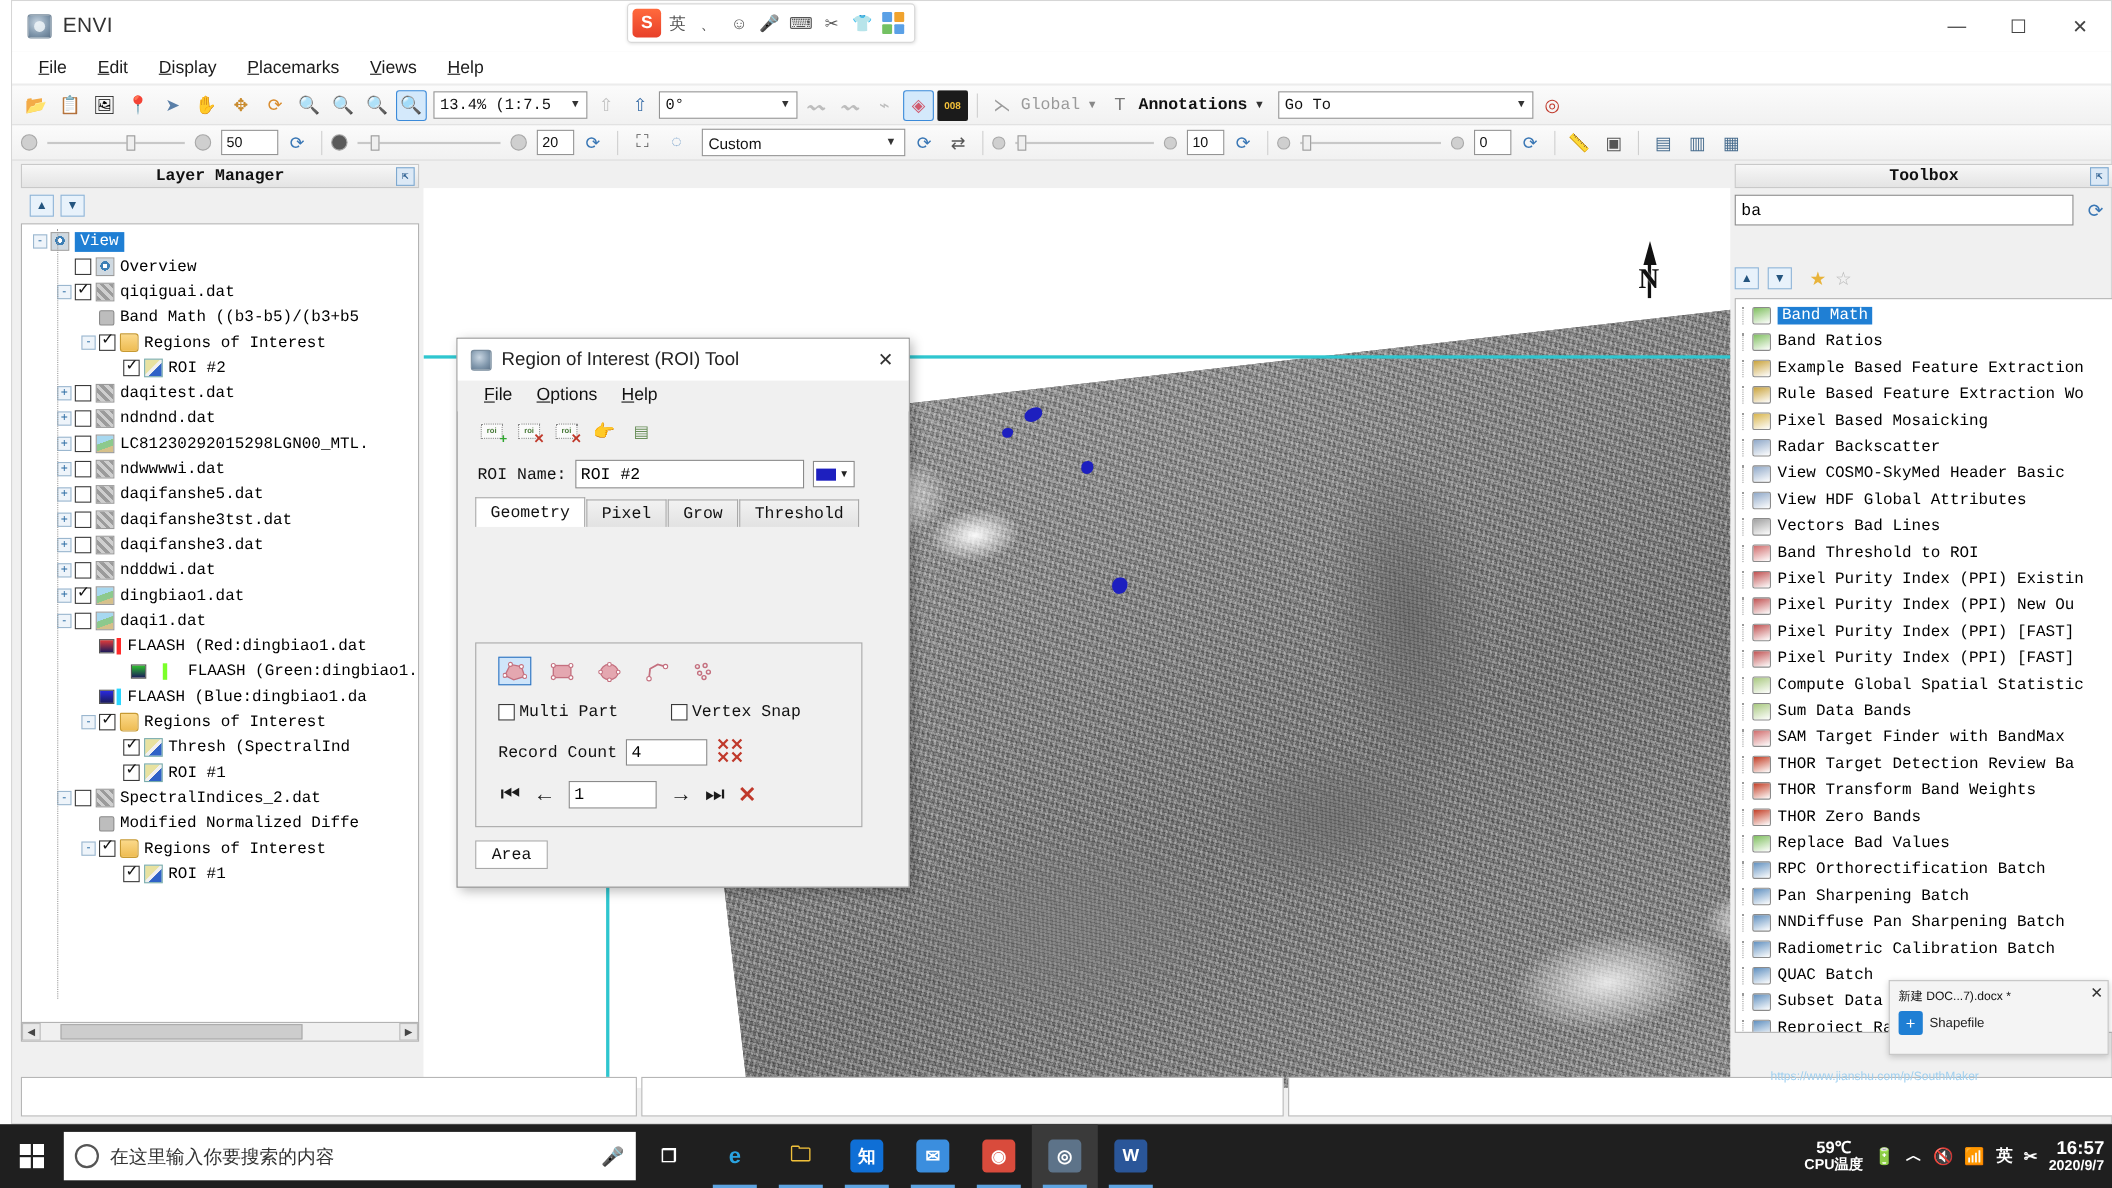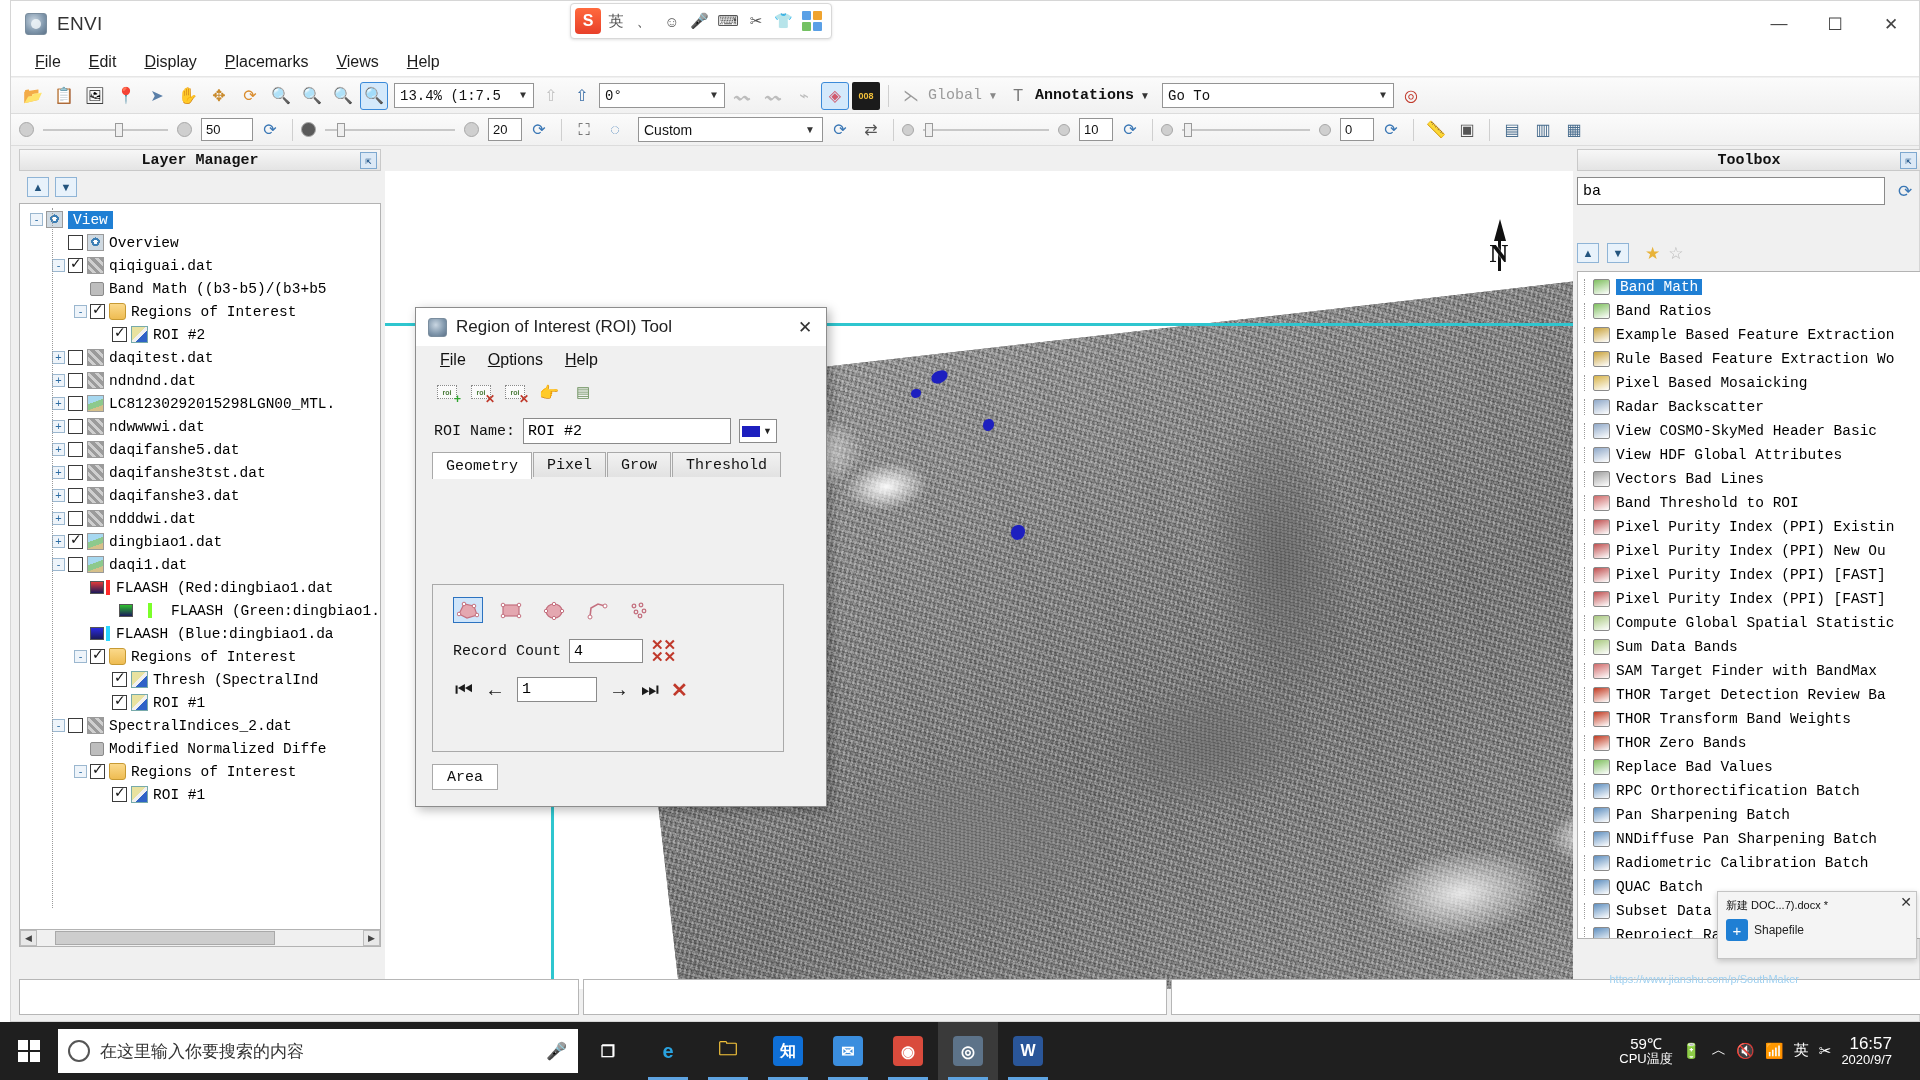--- a/index.html
+++ b/index.html
@@ -282,21 +282,21 @@
     font-family:"Liberation Mono",monospace;font-size:15px;color:#000;
     display:flex;align-items:center;padding-left:4px;
   }
   #roi-color-combo {
     width:38px;height:24px;border:1px solid #8a8a8a;background:#fff;
     display:flex;align-items:center;padding:0 2px;
   }
   #roi-color-combo .sw { width:18px;height:11px;background:#1d1fbf; }
   #roi-color-combo .cv { font-size:9px;color:#222;margin-left:3px; }
 
-  #roi-tabs { display:flex; padding-left:16px; height:27px; }
+  #roi-tabs { display:flex; padding-left:16px; height:27px; align-items:flex-end; }
   .rtab {
     height:25px; padding:0 13px; border:1px solid #a9a9a9; border-bottom:none;
     background:linear-gradient(180deg,#f2f2f2,#e2e2e2);
     font-family:"Liberation Mono",monospace; font-size:15px; color:#111;
     display:flex; align-items:center; margin-right:1px;
   }
   .rtab.active { background:#ffffff; height:27px; }
   #roi-tabbody {
     position:absolute; left:16px; top:276px; width:352px; height:168px;
     background:#f0f0f0; border:1px solid #a9a9a9;
@@ -388,21 +388,21 @@
     width:520px; height:44px; background:#fff; display:flex; align-items:center; gap:10px; padding:0 10px;
   }
   #search-box .circ { width:22px;height:22px;border:2px solid #555;border-radius:50%; }
   #search-box .ph { font-size:17px; color:#333; }
   #search-box .mic { margin-left:auto; font-size:17px; color:#333; }
   .tb-task { width:60px; height:58px; display:flex; align-items:center; justify-content:center; position:relative; }
   .tb-task.open:after { content:""; position:absolute; bottom:0; left:10px; width:40px; height:3px; background:#5ea3e0; }
   .tb-task.active { background:#3a3a3a; }
   .ticon { width:30px; height:30px; border-radius:4px; display:flex; align-items:center; justify-content:center;
     font-size:16px; color:#fff; font-weight:bold; }
-  #tray { margin-left:auto; display:flex; align-items:center; gap:10px; padding-right:22px; color:#fff; }
+  #tray { margin-left:auto; display:flex; align-items:center; gap:10px; padding-right:1px; color:#fff;font-weight:bold; }
   #tray .temp { text-align:center; line-height:1.05; }
   #tray .temp .v { font-size:15px; }
   #tray .temp .l { font-size:13px; }
   #tray .ti { font-size:15px; }
   #clock { text-align:right; line-height:1.15; color:#fff; padding-right:6px; }
   #clock .t { font-size:17px; }
   #clock .d { font-size:13px; }
   #wm-url { position:absolute; right:120px; bottom:36px; font-size:11px; color:#9fd0f0; }
 </style>
 </head>
@@ -788,20 +788,26 @@
         <div class="gicon">
           <svg width="22" height="19">
             <circle cx="5" cy="5" r="1.8" fill="none" stroke="#c4707f" stroke-width="1.3"></circle>
             <circle cx="12" cy="4" r="1.8" fill="none" stroke="#c4707f" stroke-width="1.3"></circle>
             <circle cx="7" cy="11" r="1.8" fill="none" stroke="#c4707f" stroke-width="1.3"></circle>
             <circle cx="15" cy="10" r="1.8" fill="none" stroke="#c4707f" stroke-width="1.3"></circle>
             <circle cx="11" cy="15" r="1.8" fill="none" stroke="#c4707f" stroke-width="1.3"></circle>
           </svg>
         </div>
       </div>
+      <div id="geom-checks">
+        <span class="ck"></span>
+        <span class="cl">Multi Part</span>
+        <span class="ck" style="margin-left:48px"></span>
+        <span class="cl">Vertex Snap</span>
+      </div>
       <div id="rec-row">
         <span class="rl">Record Count</span>
         <span id="rec-input">4</span>
         <span style="color:#c0392b;font-size:15px;font-weight:bold;line-height:.8">✕✕<br>✕✕</span>
       </div>
       <div id="nav-row">
         <span class="nb">⏮</span>
         <span class="nb">←</span>
         <span id="nav-input">1</span>
         <span class="nb">→</span>

